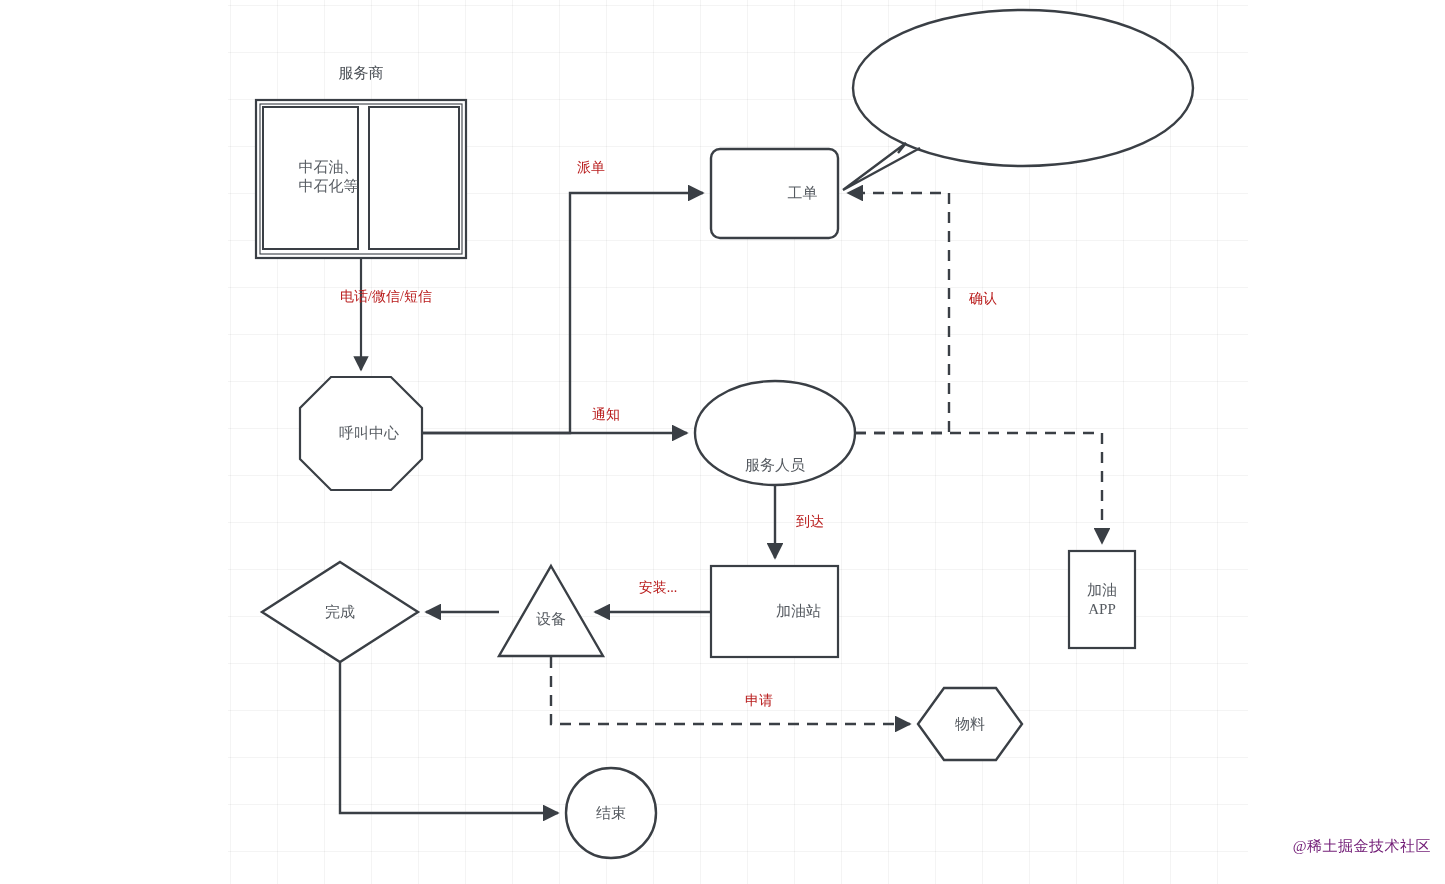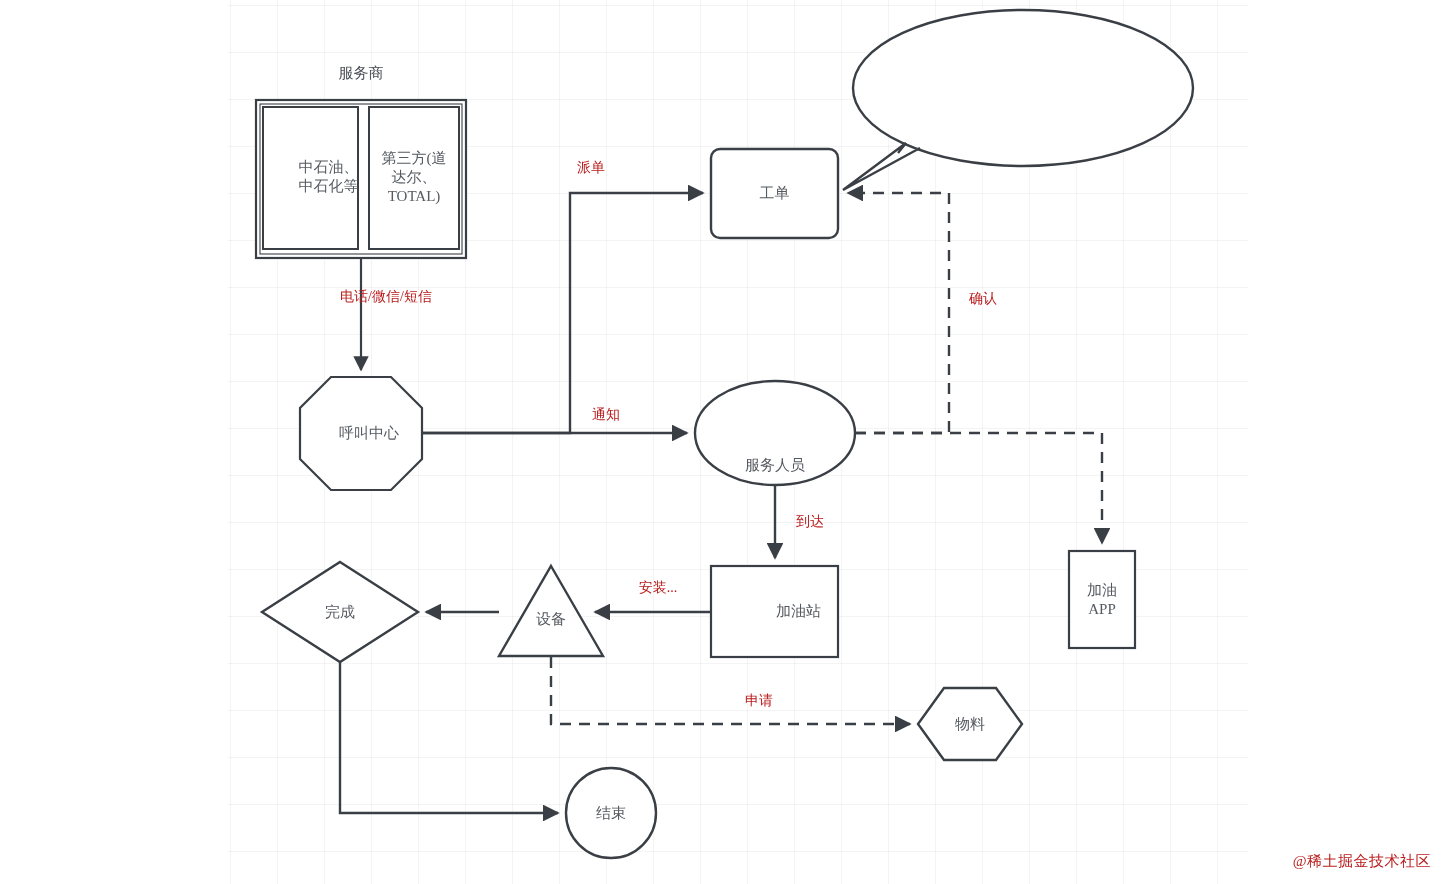--- a/index.html
+++ b/index.html
@@ -64,22 +64,22 @@
   .bubble-text {
     position: absolute;
     color: #4a4f55;
     font-size: 15.5px;
     text-align: center;
     white-space: nowrap;
   }
   #watermark {
     position: absolute;
     right: 14px;
-    bottom: 13px;
-    color: #b91c1c;
+    bottom: 28px;
+    color: #701a75;
     font-size: 15px;
     letter-spacing: 0.5px;
     white-space: nowrap;
   }
 </style>
 </head>
 <body>
 
 <div id="canvas">
 
@@ -141,25 +141,22 @@
 
       <path d="M 340 662 L 340 813 L 558 813" marker-end="url(#arrow)" stroke-width="2.4"></path>
 
     </g>
   </svg>
 
   <div class="group-title" style="left:256px; top:64px; width:210px;">服务商</div>
 
   <div class="node-label" style="left:263px; top:158px; width:95px;margin-left:18px;">中石油、
 中石化等</div>
-  <div class="node-label" style="left:369px; top:149px; width:90px;">第三方(道
-达尔、
-TOTAL)</div>
 
-  <div class="node-label" style="left:711px; top:184px; width:127px;">工单</div>
+  <div class="node-label" style="left:711px; top:184px; width:127px;padding-left:28px;">工单</div>
 
   <div class="node-label" style="left:308px; top:424px; width:122px;">呼叫中心</div>
 
   <div class="node-label" style="left:695px; top:424px; width:160px;margin-top:32px;">服务人员</div>
 
   <div class="node-label" style="left:1069px; top:581px; width:66px;">加油
 APP</div>
 
   <div class="node-label" style="left:711px; top:602px; width:127px;padding-left:24px;">加油站</div>
 

